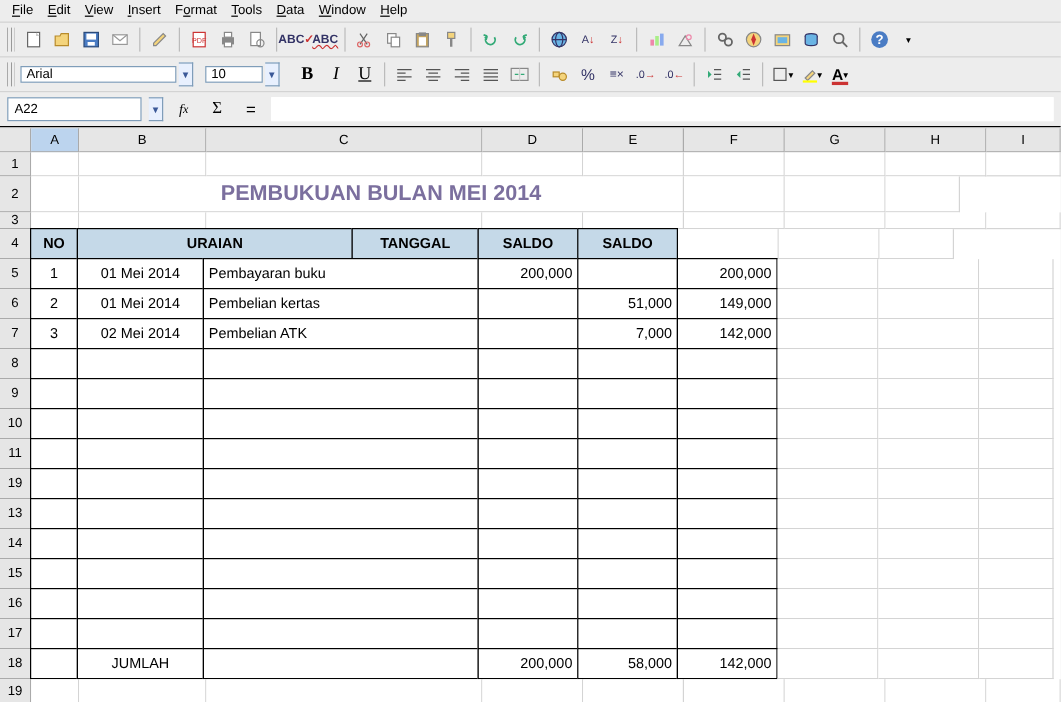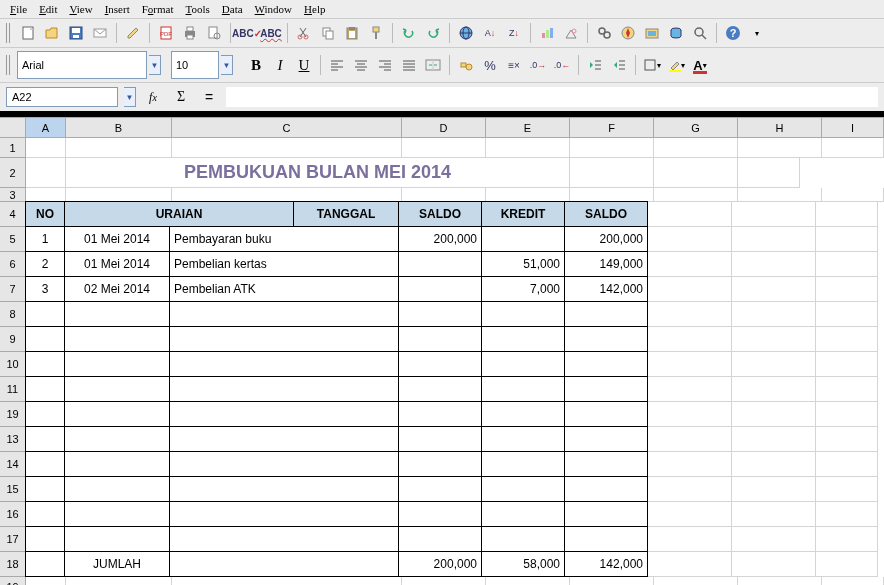--- a/index.html
+++ b/index.html
@@ -1,28 +1,28 @@
 <!DOCTYPE html>
 <html><head>
 <meta charset="utf-8">
 <style>
 * { margin:0; padding:0; box-sizing:border-box; }
 body { font-family: Arial, sans-serif; font-size:11px; background:#ededed; width:884px; height:585px; overflow:hidden; }
 .menubar { background:#ededed; border-bottom:1px solid #ccc; padding:2px 6px; display:flex; gap:4px; }
-.menubar span { padding:1px 4px; cursor:default;font-family:Liberation Serif, serif; }
+.menubar span { padding:1px 4px; cursor:default; }
 .menubar span u { text-decoration:underline; }
 .toolbar { background:#ededed; border-bottom:1px solid #ccc; padding:3px 6px; display:flex; align-items:center; gap:2px; }
 .toolbar .grip { width:6px; height:20px; background:repeating-linear-gradient(90deg,#999 0 1px,transparent 1px 3px); margin-right:3px; }
 .tbtn { width:22px; height:22px; display:inline-flex; align-items:center; justify-content:center; border:1px solid transparent; font-size:14px; cursor:default; }
 .sep { width:1px; height:20px; background:#bbb; margin:0 3px; }
-.fontbox,.sizebox { border:1px solid #7f9db9; background:#fff; height:28px; font-size:11px; padding:0 4px; }
+.fontbox,.sizebox { border:1px solid #7f9db9; background:#fff; height:14px; font-size:11px; padding:0 4px; }
 .fontbox { width:130px; }
 .sizebox { width:48px; }
 .dd { width:12px; height:20px; border:1px solid #7f9db9; border-left:none; background:#e8f0fe; display:inline-flex; align-items:center; justify-content:center; color:#3b5998; font-size:8px; }
-.namebox-row { background:#ededed; border-bottom:6px solid #000000; padding:3px 6px; display:flex; align-items:center; gap:6px; }
+.namebox-row { background:#ededed; border-bottom:1px solid #000000; padding:3px 6px; display:flex; align-items:center; gap:6px; }
 .namebox { width:112px; height:20px; border:1px solid #7f9db9; background:#fff; padding:0 5px; font-size:11px; }
 .fx { font-style:italic; font-family:serif; font-size:12px; }
 .sumicon { font-family:serif; font-size:14px; }
 .eq { font-size:14px; padding:0 4px; }
 .grid-wrap { background:#fff; position:relative; }
 .colhdrs { display:flex; border-top:1px solid #aaa; }
 .corner { width:26px; height:20px; border-right:1px solid #aaa; border-bottom:1px solid #aaa; background:#e6e6e6; }
 .colhdr { height:20px; border-right:1px solid #aaa; border-bottom:1px solid #aaa; background:#e6e6e6; display:flex; align-items:center; justify-content:center; font-size:11px; }
 .colhdr.sel { background:#bcd4ee; }
 .row { display:flex; }
@@ -371,21 +371,20 @@
       <div class="cell wH" style="height:14px"></div>
       <div class="cell wI" style="height:14px"></div>
     </div>
 
 <div class="row">
       <div class="rowhdr" style="height:25px">4</div>
       <div class="cell wA thd">NO</div>
       <div class="cell wC thd">URAIAN</div>
       <div class="cell wB thd">TANGGAL</div>
       <div class="cell wD thd">SALDO</div>
-      <div class="cell wE thd">KREDIT</div>
       <div class="cell wF thd">SALDO</div>
       <div class="cell wG"></div>
       <div class="cell wH"></div>
       <div class="cell wI"></div>
     </div>
 
 <div class="row">
       <div class="rowhdr">5</div>
       <div class="cell wA tcell ctr">1</div>
       <div class="cell wB tcell ctr">01 Mei 2014</div>

